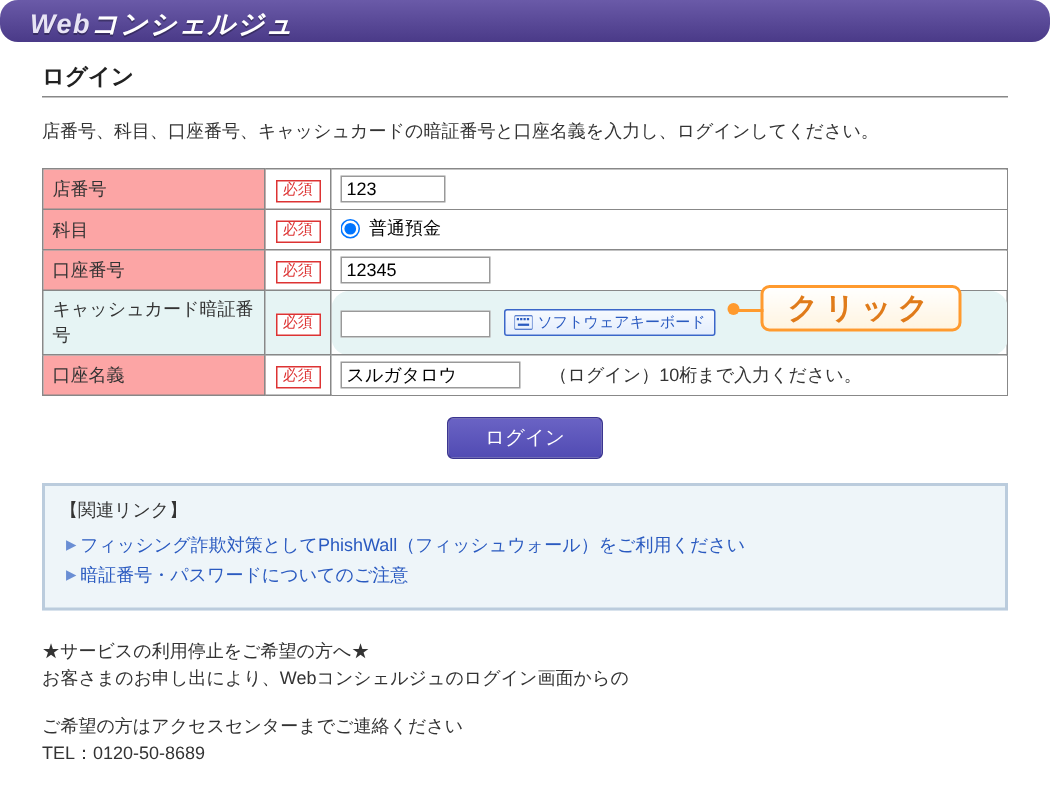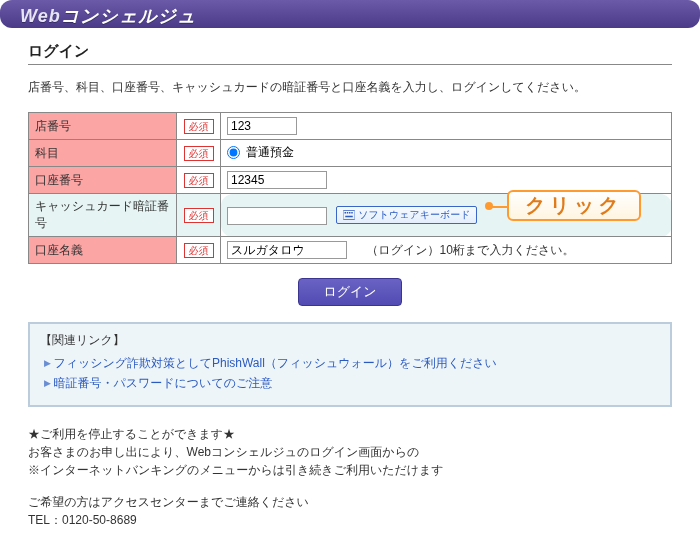--- a/index.html
+++ b/index.html
@@ -8,21 +8,21 @@
 .header-title { color: #fff; font-size: 18px; font-weight: bold; font-style: italic; letter-spacing: 1px; text-shadow: 0 1px 0 rgba(0,0,0,.3); }
 .header-title .web { color: #e8e4f5; }
 .content { padding: 14px 28px 8px; }
 .page-title { font-size: 15px; font-weight: bold; color: #222; border-bottom: 1px solid #888; padding-bottom: 3px; margin-bottom: 12px; }
 .intro { font-size: 12px; color: #333; margin-bottom: 16px; margin-top: 14px; }
 .form-table { width: 100%; border-collapse: collapse; border: 1px solid #888; }
 .form-table td { border: 1px solid #888; padding: 4px 6px; font-size: 12px; vertical-align: middle; height: 26px; }
 .col-label { width: 148px; background: #fca5a5; color: #333; }
 .col-req { width: 44px; text-align: center; }
 .row-highlight .col-label, .row-highlight .col-req, .row-highlight .col-field { background: #e6f4f4; }
-.required-tag { display: inline-block; border: 1px solid #d33; color: #d33; font-size: 10px; padding: 0 4px; line-height: 13px; background: #fff; }
+.required-tag { display: inline-block; border: 1px solid #d33; color: #d33; font-size: 10px; padding: 0 4px; line-height: 13px; background: #fff; font-family: Liberation Mono, monospace; }
 .col-field { background: #fff; position: relative; }
 .text-input { font-size: 12px; padding: 1px 3px; border: 1px solid #999; height: 18px; }
 .w80 { width: 70px; }
 .w120 { width: 100px; }
 .w140 { width: 120px; }
 .radio-wrap { display: inline-flex; align-items: center; gap: 4px; }
 .radio-wrap input { margin-right: 2px; }
 .soft-kb-btn { display: inline-flex; align-items: center; gap: 3px; border: 1px solid #3a66c9; background: linear-gradient(#f6faff,#e4eefc); padding: 1px 6px; font-size: 10px; color: #2a5ac0; cursor: pointer; margin-left: 6px; border-radius: 2px; }
 .soft-kb-btn svg { width: 12px; height: 10px; }
 .hint { color: #333; font-size: 12px; margin-left: 16px; }
@@ -112,21 +112,20 @@
 
   <div class="links-box">
     <div class="links-title">【関連リンク】</div>
     <ul>
       <li><a href="#">フィッシング詐欺対策としてPhishWall（フィッシュウォール）をご利用ください</a></li>
       <li><a href="#">暗証番号・パスワードについてのご注意</a></li>
     </ul>
   </div>
 
   <div class="notice">
-    <p>★ご利用を停止することができます★</p>
+    <p>★サービスの利用停止をご希望の方へ★</p>
     <p>お客さまのお申し出により、Webコンシェルジュのログイン画面からの</p>
-    <p>※インターネットバンキングのメニューからは引き続きご利用いただけます</p>
     <p class="block2">ご希望の方はアクセスセンターまでご連絡ください</p>
     <p>TEL：0120-50-8689</p>
 
   </div>
 
 </div>
 
 </body></html>

